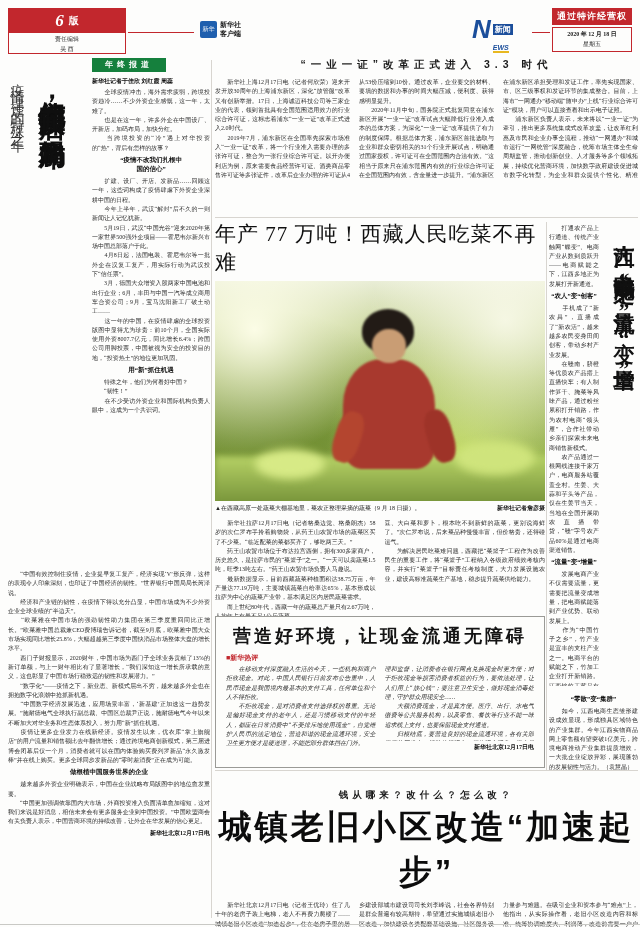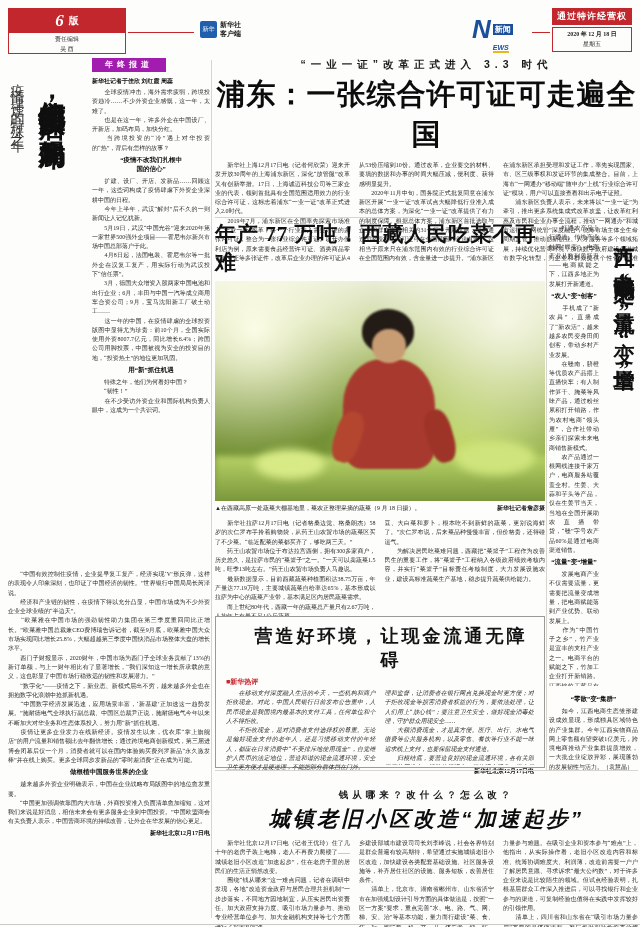--- a/index.html
+++ b/index.html
@@ -32,36 +32,36 @@
   .sh{font-size:6.5px;font-weight:bold;text-align:center;margin:3px 0;color:#111;white-space:pre-line;}
   .dl{font-size:6px;font-weight:bold;text-align:right;margin-top:2px;color:#111;}
   .vtext{writing-mode:vertical-rl;text-orientation:upright;}
   .hairline-v{width:1px;background:#d8d5d0;}
   .hairline-h{height:1px;background:#d8d5d0;}
   
   .leftcol{left:8px;top:58px;width:202px;height:862px;}
   .side-vert{left:0;top:14px;height:220px;font-size:14px;letter-spacing:7px;color:#333;}
   .head-vert{left:26px;top:22px;height:520px;font-size:27px;font-weight:bold;letter-spacing:1px;
              font-family:"Liberation Sans",sans-serif;color:#0f0f0f;}
-  .series{left:84px;top:0;width:74px;height:14px;background:#a21caf;color:#fff;font-size:8px;
+  .series{left:84px;top:0;width:74px;height:14px;background:#15803d;color:#fff;font-size:8px;
           text-align:center;line-height:14px;letter-spacing:4px;font-weight:bold;font-family:"Liberation Sans",sans-serif;}
   .byline{left:84px;top:19px;width:118px;font-size:6px;font-weight:bold;color:#111;}
   .topcol{left:84px;top:30px;width:118px;height:476px;overflow:hidden;}
   .widecol{left:0;top:512px;width:202px;height:348px;overflow:hidden;}
   
   .pudong{left:215px;top:58px;width:423px;height:158px;}
   .kicker{text-align:center;font-size:10.5px;letter-spacing:5px;font-weight:600;color:#1a1a1a;
           font-family:"Liberation Sans",sans-serif;}
   .bigh{text-align:center;font-size:29px;font-weight:bold;letter-spacing:1px;color:#0c0c0c;
         font-family:"Liberation Sans",sans-serif;margin-top:3px;}
   .cols{display:flex;gap:9px;margin-top:6px;}
   .cols .c{flex:1;height:100px;}
   
   .tibet{left:215px;top:220px;width:330px;height:394px;}
-  .tibet-h{font-size:21px;font-weight:bold;letter-spacing:1px;color:#101010;}
+  .tibet-h{font-size:21px;font-weight:normal;letter-spacing:1px;color:#101010;}
   .photo{position:relative;width:330px;height:220px;margin-top:5px;overflow:hidden;
     background:
       radial-gradient(circle at 12% 22%, rgba(255,255,235,.95), rgba(255,255,235,0) 38%),
       radial-gradient(circle at 88% 18%, rgba(252,252,238,.85), rgba(252,252,238,0) 40%),
       radial-gradient(circle at 75% 82%, rgba(205,228,110,.95), rgba(205,228,110,0) 45%),
       radial-gradient(circle at 18% 85%, rgba(110,140,45,.95), rgba(110,140,45,0) 48%),
       linear-gradient(180deg,#e9edd6 0%,#ccd8a0 20%,#a3b863 45%,#7e9a44 72%,#93b052 100%);}
   .ph{position:absolute;filter:blur(1px);}
   .ph-hair{left:147px;top:28px;width:52px;height:44px;background:#221b16;border-radius:50% 50% 45% 45%;}
   .ph-face{left:157px;top:48px;width:34px;height:34px;background:#c99d74;border-radius:48%;}
@@ -75,31 +75,31 @@
   .caption .cr{font-weight:bold;white-space:nowrap;}
   .tibet .cols .c{height:112px;}
   
   .jx{left:549px;top:222px;width:89px;height:548px;}
   .jx-t1{left:0;top:2px;width:50px;height:462px;overflow:hidden;}
   .jx-head{right:0;top:8px;height:452px;font-size:21px;font-weight:bold;letter-spacing:2px;color:#101010;}
   .jx-t2{left:0;top:470px;width:89px;height:78px;overflow:hidden;}
   
   .comment{left:215px;top:616px;width:330px;height:152px;border:1px solid #9a9a96;box-sizing:border-box;
            padding:7px 10px 5px;background:#fdfdfb;}
-  .comment-h{text-align:center;font-size:18px;letter-spacing:3px;color:#141414;font-weight:600;margin-left:22px;}
+  .comment-h{text-align:center;font-size:18px;letter-spacing:3px;color:#141414;font-weight:600;}
   .comment-lbl{color:#c2272d;font-weight:bold;font-size:7px;margin:5px 0 2px;font-family:"Liberation Sans",sans-serif;}
   .comment .bt{font-style:italic;}
   .comment .cols{margin-top:0;}
   .comment .cols .c{height:86px;}
   .comment .c2wrap{flex:1;}
   .comment .c2wrap .bt{height:76px;}
   
   .bottom{left:215px;top:772px;width:423px;height:150px;margin-top:17px;}
   .bottom .kicker{font-size:9.5px;letter-spacing:4px;}
-  .bottom .bigh{font-size:21px;letter-spacing:3px;font-style:italic;}
+  .bottom .bigh{font-size:33px;letter-spacing:3px;}
   .bottom .cols .c{height:98px;}
 </style>
 </head>
 <body>
 
 <div class="page">
 
   <div class="abs pagebox">
     <div class="pagenum">
       <span class="num">6</span>
@@ -170,21 +170,20 @@
 　　疫情让更多企业发力在线新经济。疫情发生以来，优衣库“掌上旗舰店”的用户流量和销售额比去年翻倍增长；通过跨境电商创新模式，第三届进博会闭幕后仅一个月，消费者就可以在国内体验购买费列罗新品“永久激发棒”并在线上购买。更多全球同步发新品的“零时差消费”正在成为可能。</div>
       <div class="sh">做根植中国服务世界的企业</div>
       <div class="bt">　　越来越多外资企业明确表示，中国在企业战略布局版图中的地位愈发重要。
 　　“中国更加强调依靠国内大市场，外商投资准入负面清单愈加缩短，这对我们来说是好消息，相信未来会有更多服务企业到中国投资。”中国欧盟商会有关负责人表示，中国营商环境的持续改善，让外企在华发展的信心更足。</div>
       <div class="dl">新华社北京12月17日电</div>
     </div>
   </div>
 
   <div class="abs pudong">
     <div class="kicker">“一业一证”改革正式进入 3.3 时代</div>
-    <div class="bigh">浦东：一张综合许可证可走遍全国</div>
     <div class="cols">
       <div class="c bt">　　新华社上海12月17日电（记者何欣荣）迎来开发开放30周年的上海浦东新区，深化“放管服”改革又有创新举措。17日，上海诚迈科技公司等三家企业的代表，领到首批具有全国范围适用效力的行业综合许可证，这标志着浦东“一业一证”改革正式进入2.0时代。
 　　2019年7月，浦东新区在全国率先探索市场准入“一业一证”改革，将一个行业准入需要办理的多张许可证，整合为一张行业综合许可证。以开办便利店为例，原来需要食品经营许可证、酒类商品零售许可证等多张证件，改革后企业办理的许可证从4张整合成1张，办理时限压缩到5个工作日，申请材料</div>
       <div class="c bt">从53份压缩到10份。通过改革，企业要交的材料、要填的数据和办事的时间大幅压减，便利度、获得感明显提升。
 　　2020年11月中旬，国务院正式批复同意在浦东新区开展“一业一证”改革试点大幅降低行业准入成本的总体方案，为深化“一业一证”改革提供了有力的制度保障。根据总体方案，浦东新区首批选取与企业和群众密切相关的31个行业开展试点，明确通过国家授权，许可证可在全国范围内合法有效。“这相当于原来只在浦东范围内有效的行业综合许可证在全国范围内有效，含金量进一步提升。”浦东新区负责人说。
 　　与此同时，国务院有关部门将25项国家级事项委托</div>
       <div class="c bt">在浦东新区承担受理和发证工作，率先实现国家、市、区三级事权和发证环节的集成整合。目前，上海市“一网通办”移动端“随申办”上线“行业综合许可证”模块，用户可以直接查看和出示电子证照。
 　　浦东新区负责人表示，未来将以“一业一证”为牵引，推出更多系统集成式改革攻坚，让改革红利惠及市民和企业办事全流程，推动“一网通办”和城市运行“一网统管”深度融合，统筹市场主体全生命周期监管，推动创新创业、人才服务等多个领域拓展，持续优化营商环境，加快数字政府建设促进城市数字化转型，为企业和群众提供个性化、精准化、主动化的政务服务。</div>
     </div>
   </div>

